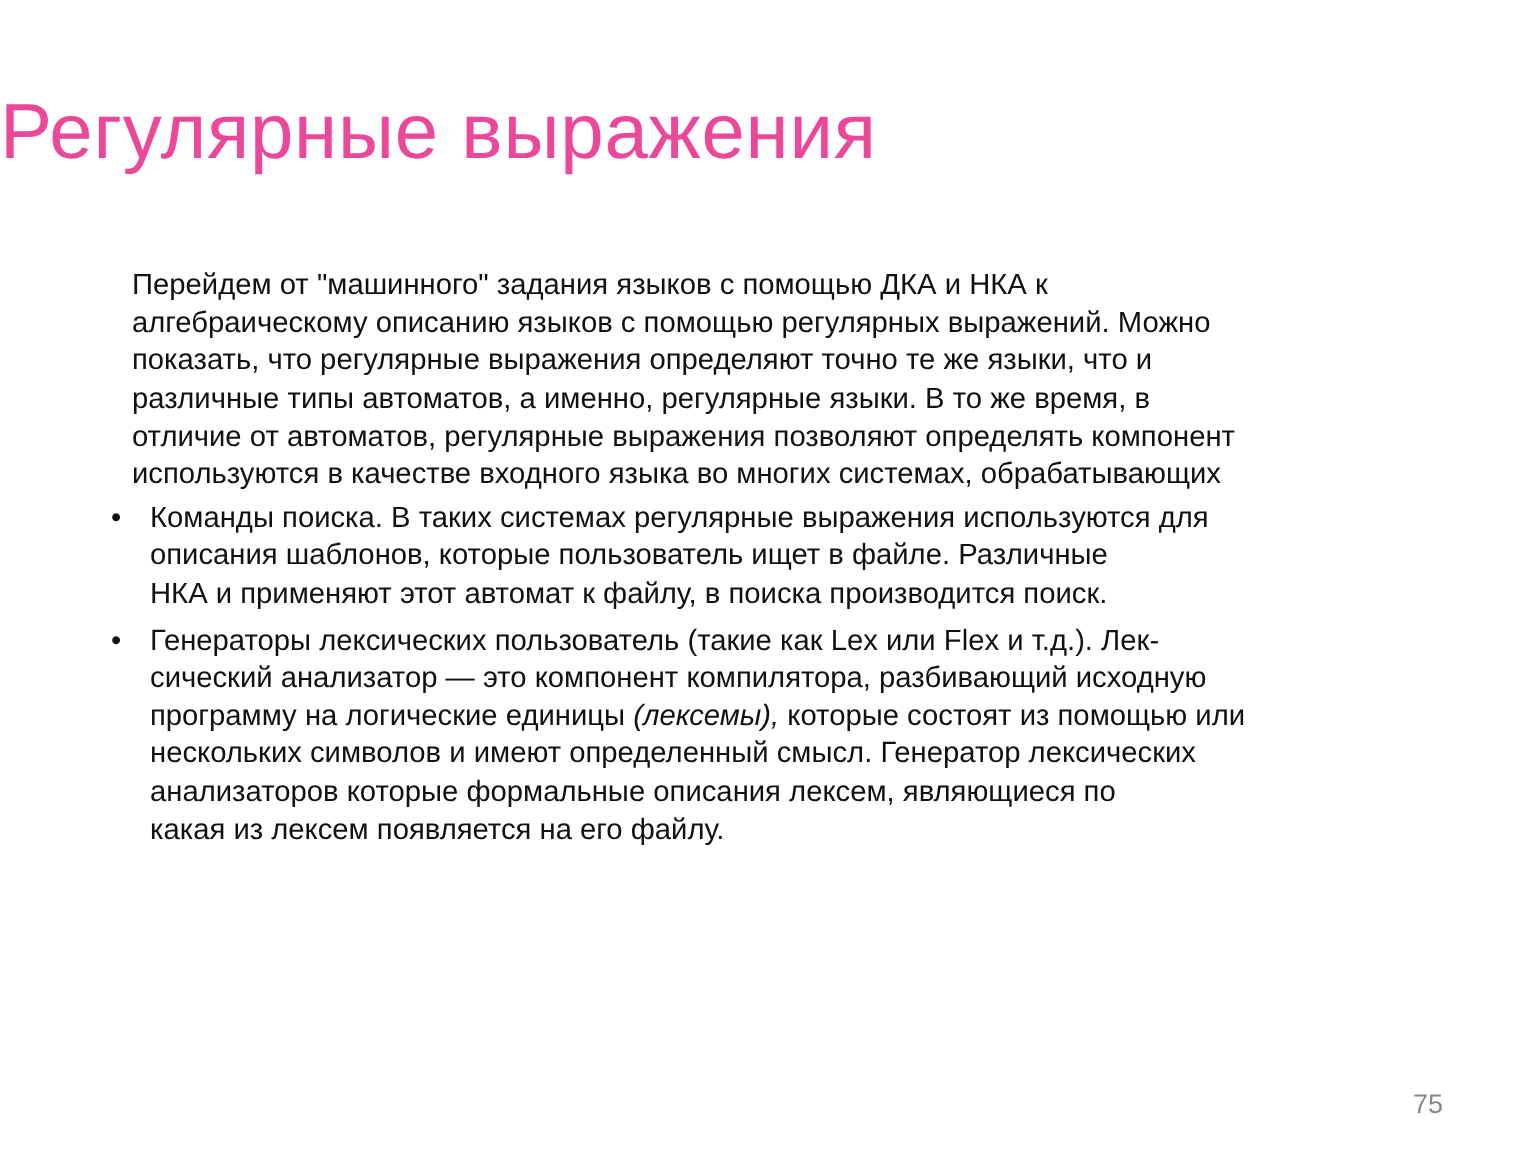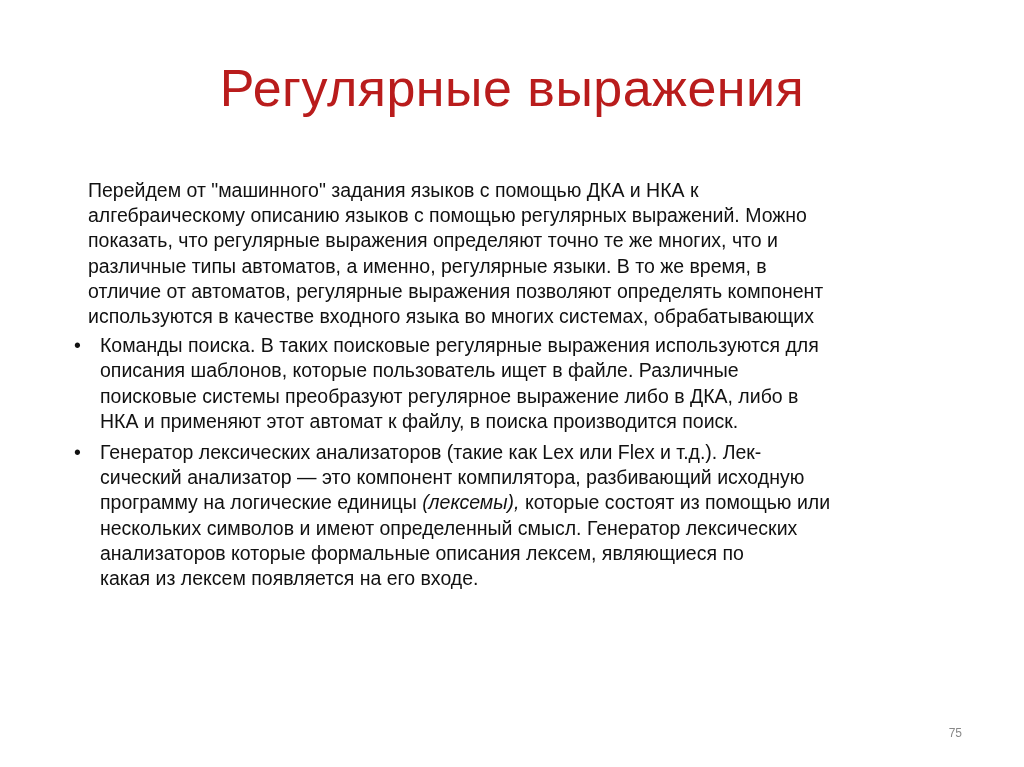--- a/index.html
+++ b/index.html
@@ -1,56 +1,55 @@
 <!DOCTYPE html>
 <html><head>
 <meta charset="utf-8">
 <style>
   html, body { margin:0; padding:0; background:#ffffff; }
   body { width:1024px; height:767px; position:relative; overflow:hidden;
          font-family:"Liberation Sans", "DejaVu Sans", sans-serif; color:#111; }
-  .title { position:absolute; left:0; top:58px; width:1024px; text-align:center;
-           font-size:52px; font-weight:normal; letter-spacing:0.5px; color:#b91c1c; }
+  .title { position:absolute; left:0; top:58px; width:1024px; 
+           font-size:52px; font-weight:normal; letter-spacing:0.5px; color:#ec4899; }
   .body { position:absolute; left:88px; top:178px; width:890px; }
   .para { font-size:19.5px; line-height:25.2px; margin:0; }
   .bullets { list-style:none; margin:4px 0 0 0; padding:0; }
   .bullets li { position:relative; padding-left:12px; font-size:19.5px; line-height:25.2px; margin-bottom:6px; }
   .bullets li .dot { position:absolute; left:-14px; top:0; }
-  .page-num { position:absolute; right:62px; top:726px; font-size:12px; color:#888; }
+  .page-num { position:absolute; right:62px; top:726px; font-size:18px; color:#888; }
   .lines span { display:block; white-space:nowrap; }
   em { font-style:italic;text-align:right; }
 </style>
 </head>
 <body>
 
 <div class="title">Регулярные выражения</div>
 
 <div class="body">
   <p class="para lines">
     <span>Перейдем от "машинного" задания языков с помощью ДКА и НКА к</span>
     <span>алгебраическому описанию языков с помощью регулярных выражений. Можно</span>
-    <span>показать, что регулярные выражения определяют точно те же многих, что и</span>
+    <span>показать, что регулярные выражения определяют точно те же языки, что и</span>
     <span>различные типы автоматов, а именно, регулярные языки. В то же время, в</span>
     <span>отличие от автоматов, регулярные выражения позволяют определять компонент</span>
     <span>используются в качестве входного языка во многих системах, обрабатывающих</span>
   </p>
 
   <ul class="bullets">
     <li class="lines">
       <span class="dot">•</span>
-      <span>Команды поиска. В таких поисковые регулярные выражения используются для</span>
+      <span>Команды поиска. В таких системах регулярные выражения используются для</span>
       <span>описания шаблонов, которые пользователь ищет в файле. Различные</span>
-      <span>поисковые системы преобразуют регулярное выражение либо в ДКА, либо в</span>
       <span>НКА и применяют этот автомат к файлу, в поиска производится поиск.</span>
     </li>
     <li class="lines">
       <span class="dot">•</span>
-      <span>Генератор лексических анализаторов (такие как Lex или Flex и т.д.). Лек-</span>
+      <span>Генераторы лексических пользователь (такие как Lex или Flex и т.д.). Лек-</span>
       <span>сический анализатор — это компонент компилятора, разбивающий исходную</span>
       <span style="display:block;white-space:nowrap;"><i style="font-style:normal">программу на логические единицы </i><em>(лексемы),</em><i style="font-style:normal"> которые состоят из помощью или</i></span>
       <span>нескольких символов и имеют определенный смысл. Генератор лексических</span>
       <span>анализаторов которые формальные описания лексем, являющиеся по</span>
-      <span>какая из лексем появляется на его входе.</span>
+      <span>какая из лексем появляется на его файлу.</span>
     </li>
   </ul>
 </div>
 
 <div class="page-num">75</div>
 
 </body></html>

